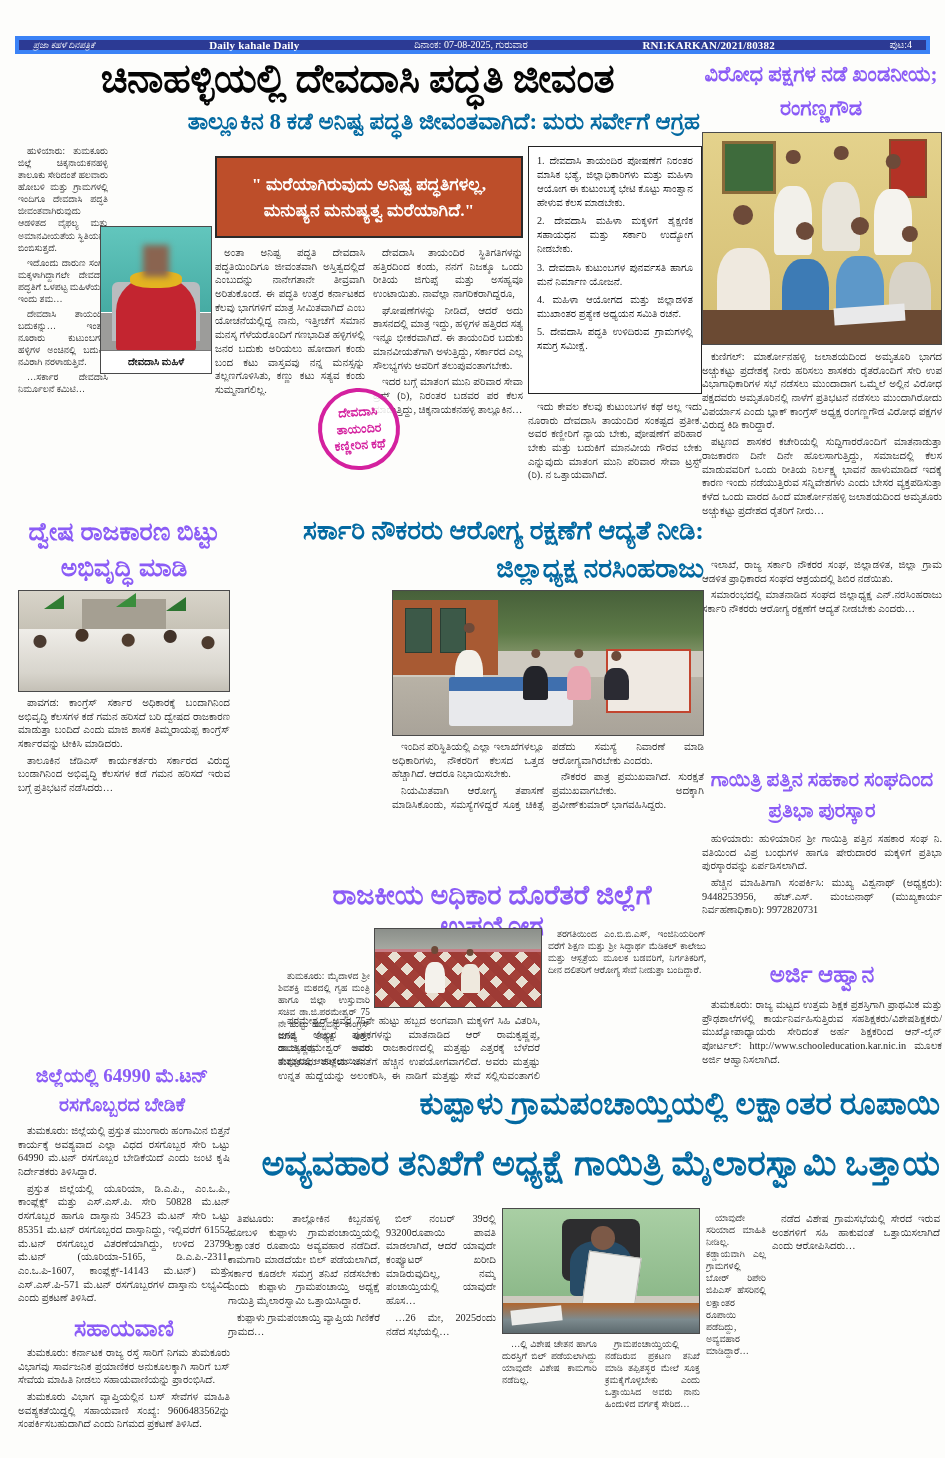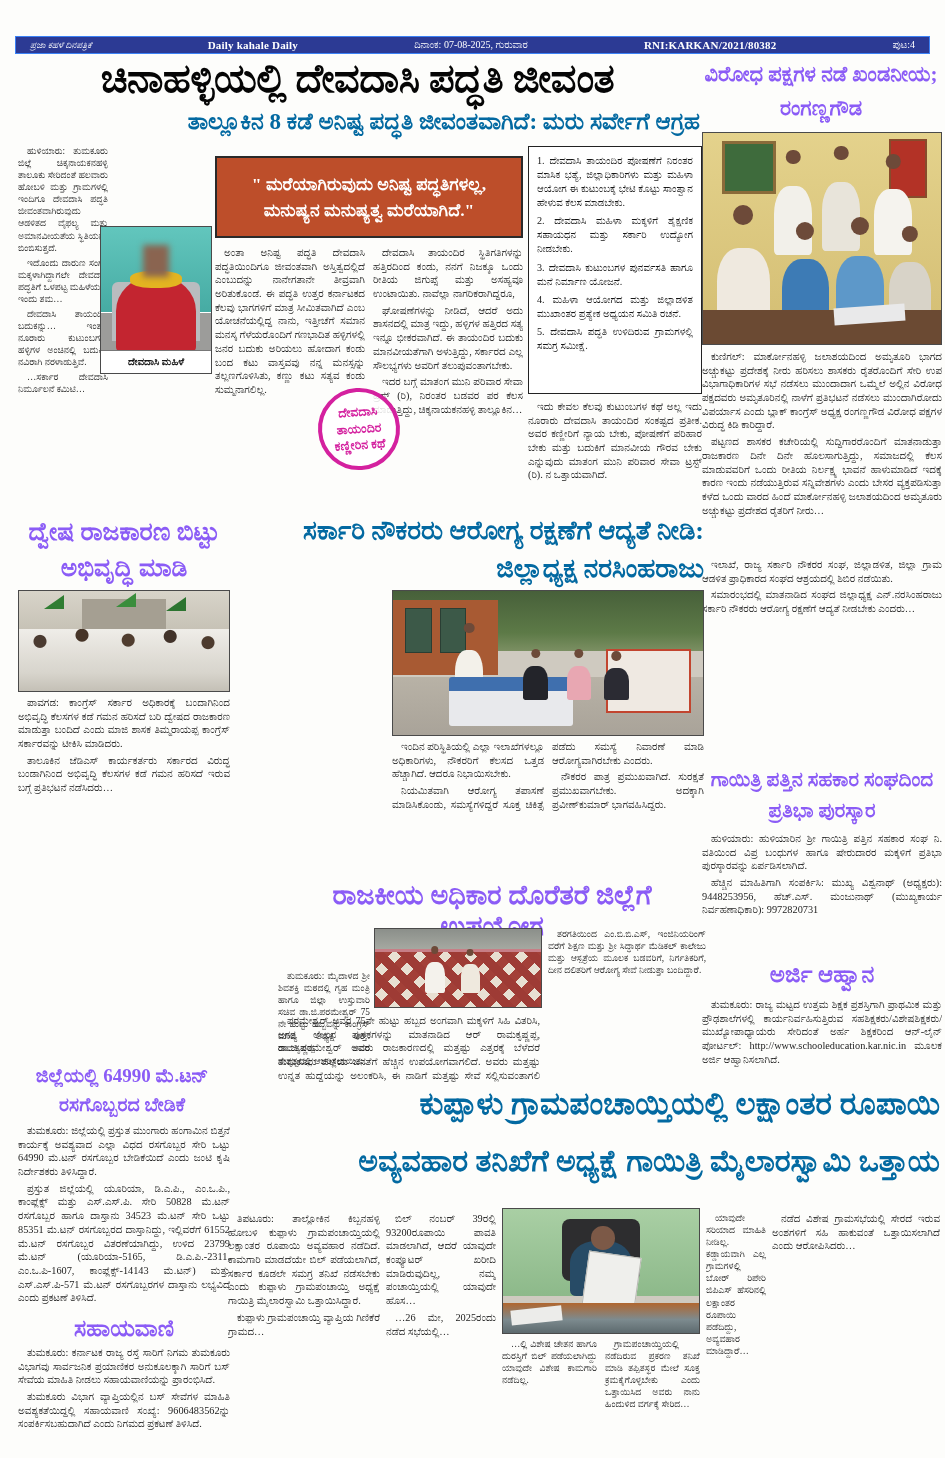--- a/index.html
+++ b/index.html
@@ -5,21 +5,21 @@
   html,body{margin:0;padding:0;background:#dddbd5;}
   .page{
     position:relative;width:945px;height:1458px;background:#fdfdfb;
     margin:0 auto;overflow:hidden;
     font-family:"Liberation Serif",serif;color:#161616;
   }
   .abs{position:absolute;box-sizing:border-box;}
   
   .masthead{
     left:15px;top:36px;width:915px;height:18px;background:#2c3a94;
-    border:1px solid #3b82f6;display:flex;align-items:center;justify-content:space-between;
+    border:4px solid #3b82f6;display:flex;align-items:center;justify-content:space-between;
     padding:0 14px;color:#fff;font-size:10px;
   }
   .masthead .bold{font-weight:bold;font-size:11px;letter-spacing:.2px;}
   .masthead .script{font-style:italic;font-size:9px;}
   
   .h-main{font-weight:bold;font-size:40px;line-height:1.25;text-align:center;color:#050505;letter-spacing:-.5px;}
   .h-red{font-weight:bold;color:#0369a1;text-align:right;}
   .h-black{font-weight:bold;color:#8b5cf6;text-align:center;}
   
   .bt{font-size:10.3px;line-height:1.33;text-align:justify;color:#1c1c1c;overflow:hidden;}
@@ -286,21 +286,21 @@
       <p class="para">ಪ್ರಸ್ತುತ ಜಿಲ್ಲೆಯಲ್ಲಿ ಯೂರಿಯಾ, ಡಿ.ಎ.ಪಿ., ಎಂ.ಒ.ಪಿ., ಕಾಂಪ್ಲೆಕ್ಸ್ ಮತ್ತು ಎಸ್.ಎಸ್.ಪಿ. ಸೇರಿ 50828 ಮೆ.ಟನ್ ರಸಗೊಬ್ಬರ ಹಾಗೂ ದಾಸ್ತಾನು 34523 ಮೆ.ಟನ್ ಸೇರಿ ಒಟ್ಟು 85351 ಮೆ.ಟನ್ ರಸಗೊಬ್ಬರದ ದಾಸ್ತಾನಿದ್ದು, ಇಲ್ಲಿವರೆಗೆ 61552 ಮೆ.ಟನ್ ರಸಗೊಬ್ಬರ ವಿತರಣೆಯಾಗಿದ್ದು, ಉಳಿದ 23799 ಮೆ.ಟನ್ (ಯೂರಿಯಾ-5165, ಡಿ.ಎ.ಪಿ.-2311, ಎಂ.ಒ.ಪಿ-1607, ಕಾಂಪ್ಲೆಕ್ಸ್-14143 ಮೆ.ಟನ್) ಮತ್ತು ಎಸ್.ಎಸ್.ಪಿ-571 ಮೆ.ಟನ್ ರಸಗೊಬ್ಬರಗಳ ದಾಸ್ತಾನು ಲಭ್ಯವಿದೆ ಎಂದು ಪ್ರಕಟಣೆ ತಿಳಿಸಿದೆ.</p>
     </div>
 
   <div class="abs h-black" style="left:18px;top:1316px;width:212px;height:26px;font-size:23px;">ಸಹಾಯವಾಣಿ</div>
   <div class="abs bt" style="left:18px;top:1346px;width:212px;height:104px;">
       <p class="para">ತುಮಕೂರು: ಕರ್ನಾಟಕ ರಾಜ್ಯ ರಸ್ತೆ ಸಾರಿಗೆ ನಿಗಮ ತುಮಕೂರು ವಿಭಾಗವು ಸಾರ್ವಜನಿಕ ಪ್ರಯಾಣಿಕರ ಅನುಕೂಲಕ್ಕಾಗಿ ಸಾರಿಗೆ ಬಸ್ ಸೇವೆಯ ಮಾಹಿತಿ ನೀಡಲು ಸಹಾಯವಾಣಿಯನ್ನು ಪ್ರಾರಂಭಿಸಿದೆ.</p>
       <p class="para">ತುಮಕೂರು ವಿಭಾಗ ವ್ಯಾಪ್ತಿಯಲ್ಲಿನ ಬಸ್ ಸೇವೆಗಳ ಮಾಹಿತಿ ಅವಶ್ಯಕತೆಯಿದ್ದಲ್ಲಿ ಸಹಾಯವಾಣಿ ಸಂಖ್ಯೆ: 9606483562ನ್ನು ಸಂಪರ್ಕಿಸಬಹುದಾಗಿದೆ ಎಂದು ನಿಗಮದ ಪ್ರಕಟಣೆ ತಿಳಿಸಿದೆ.</p>
     </div>
 
   <div class="abs h-red" style="left:205px;top:1086px;width:735px;height:54px;font-size:31px;">ಕುಪ್ಪಾಳು ಗ್ರಾಮಪಂಚಾಯ್ತಿಯಲ್ಲಿ ಲಕ್ಷಾಂತರ ರೂಪಾಯಿ</div>
-  <div class="abs h-red" style="left:205px;top:1144px;width:735px;height:54px;font-size:30px;">ಅವ್ಯವಹಾರ  ತನಿಖೆಗೆ ಅಧ್ಯಕ್ಷೆ ಗಾಯಿತ್ರಿ ಮೈಲಾರಸ್ವಾಮಿ ಒತ್ತಾಯ</div>
+  <div class="abs h-red" style="left:205px;top:1144px;width:735px;height:54px;font-size:35px;">ಅವ್ಯವಹಾರ  ತನಿಖೆಗೆ ಅಧ್ಯಕ್ಷೆ ಗಾಯಿತ್ರಿ ಮೈಲಾರಸ್ವಾಮಿ ಒತ್ತಾಯ</div>
 
   <div class="abs bt" style="left:228px;top:1212px;width:152px;height:242px;">
       <p class="para">ತಿಪಟೂರು: ತಾಲ್ಲೋಕಿನ ಕಿಬ್ಬನಹಳ್ಳಿ ಹೋಬಳಿ ಕುಪ್ಪಾಳು ಗ್ರಾಮಪಂಚಾಯ್ತಿಯಲ್ಲಿ ಲಕ್ಷಾಂತರ ರೂಪಾಯಿ ಅವ್ಯವಹಾರ ನಡೆದಿದೆ. ಕಾಮಗಾರಿ ಮಾಡದೆಯೇ ಬಿಲ್ ಪಡೆಯಲಾಗಿದೆ, ಸರ್ಕಾರ ಕೂಡಲೇ ಸಮಗ್ರ ತನಿಖೆ ನಡೆಸಬೇಕು ಎಂದು ಕುಪ್ಪಾಳು ಗ್ರಾಮಪಂಚಾಯ್ತಿ ಅಧ್ಯಕ್ಷೆ ಗಾಯಿತ್ರಿ ಮೈಲಾರಸ್ವಾಮಿ ಒತ್ತಾಯಿಸಿದ್ದಾರೆ.</p>
       <p class="para">ಕುಪ್ಪಾಳು ಗ್ರಾಮಪಂಚಾಯ್ತಿ ವ್ಯಾಪ್ತಿಯ ಗಿಣಿಕೆರೆ ಗ್ರಾಮದ…</p>
     </div>
   <div class="abs bt" style="left:386px;top:1212px;width:110px;height:242px;">
       <p class="para">ಬಿಲ್ ನಂಬರ್ 39ರಲ್ಲಿ 93200ರೂಪಾಯಿ ಪಾವತಿ ಮಾಡಲಾಗಿದೆ, ಆದರೆ ಯಾವುದೇ ಕಂಪ್ಯೂಟರ್ ಖರೀದಿ ಮಾಡಿರುವುದಿಲ್ಲ, ನಮ್ಮ ಪಂಚಾಯ್ತಿಯಲ್ಲಿ ಯಾವುದೇ ಹೊಸ…</p>
       <p class="para">…26 ಮೇ, 2025ರಂದು ನಡೆದ ಸಭೆಯಲ್ಲಿ…</p>
     </div>
 
@@ -308,21 +308,21 @@
     <div class="wall"></div>
     <div class="chair"></div>
     <div class="body"></div>
     <span class="head" style="position:absolute;left:45%;top:14%;width:12%;aspect-ratio:1;background:#7c5947;"></span>
     <div class="paper"></div>
     <div class="desk"></div>
     <div class="deskpaper"></div>
   </div>
   <div class="abs bt cols2 bt-sm" style="left:502px;top:1338px;width:198px;height:116px;">
       <p class="para">…ಲ್ಲಿ ವಿಶೇಷ ಚೇತನ ಹಾಗೂ ದುರಸ್ತಿಗೆ ಬಿಲ್ ಪಡೆಯಲಾಗಿದ್ದು ಯಾವುದೇ ವಿಶೇಷ ಕಾಮಗಾರಿ ನಡೆದಿಲ್ಲ.</p>
-      <p class="para">ಗ್ರಾಮಪಂಚಾಯ್ತಿಯಲ್ಲಿ ನಡೆದಿರುವ ಪ್ರಕರಣ ತನಿಖೆ ಮಾಡಿ ತಪ್ಪಿತಸ್ಥರ ಮೇಲೆ ಸೂಕ್ತ ಕ್ರಮಕೈಗೊಳ್ಳಬೇಕು ಎಂದು ಒತ್ತಾಯಿಸಿದ ಅವರು ನಾನು ಹಿಂದುಳಿದ ವರ್ಗಕ್ಕೆ ಸೇರಿದ…</p>
+      <p class="para">ಗ್ರಾಮಪಂಚಾಯ್ತಿಯಲ್ಲಿ ನಡೆದಿರುವ ಪ್ರಕಟಣ ತನಿಖೆ ಮಾಡಿ ತಪ್ಪಿತಸ್ಥರ ಮೇಲೆ ಸೂಕ್ತ ಕ್ರಮಕೈಗೊಳ್ಳಬೇಕು ಎಂದು ಒತ್ತಾಯಿಸಿದ ಅವರು ನಾನು ಹಿಂದುಳಿದ ವರ್ಗಕ್ಕೆ ಸೇರಿದ…</p>
     </div>
 
   <div class="abs bt bt-sm" style="left:706px;top:1212px;width:60px;height:242px;">
       <p class="para">ಯಾವುದೇ ಸರಿಯಾದ ಮಾಹಿತಿ ನೀಡಿಲ್ಲ. ಕಡ್ಡಾಯವಾಗಿ ಎಲ್ಲ ಗ್ರಾಮಗಳಲ್ಲಿ ಬೋರ್ ರಿಪೇರಿ ಜಿಪಿಎಸ್ ಹೆಸರಿನಲ್ಲಿ ಲಕ್ಷಾಂತರ ರೂಪಾಯಿ ಪಡೆದಿದ್ದು, ಅವ್ಯವಹಾರ ಮಾಡಿದ್ದಾರೆ…</p>
     </div>
   <div class="abs bt" style="left:772px;top:1212px;width:168px;height:242px;">
       <p class="para">ನಡೆದ ವಿಶೇಷ ಗ್ರಾಮಸಭೆಯಲ್ಲಿ ಸೇರದೆ ಇರುವ ಅಂಶಗಳಿಗೆ ಸಹಿ ಹಾಕುವಂತೆ ಒತ್ತಾಯಿಸಲಾಗಿದೆ ಎಂದು ಆರೋಪಿಸಿದರು…</p>
     </div>
 
 </div>

